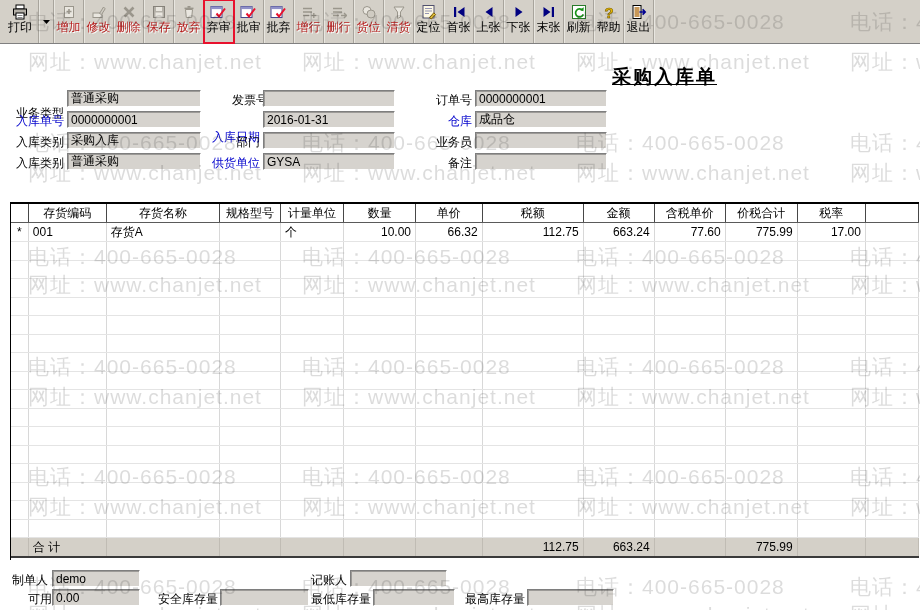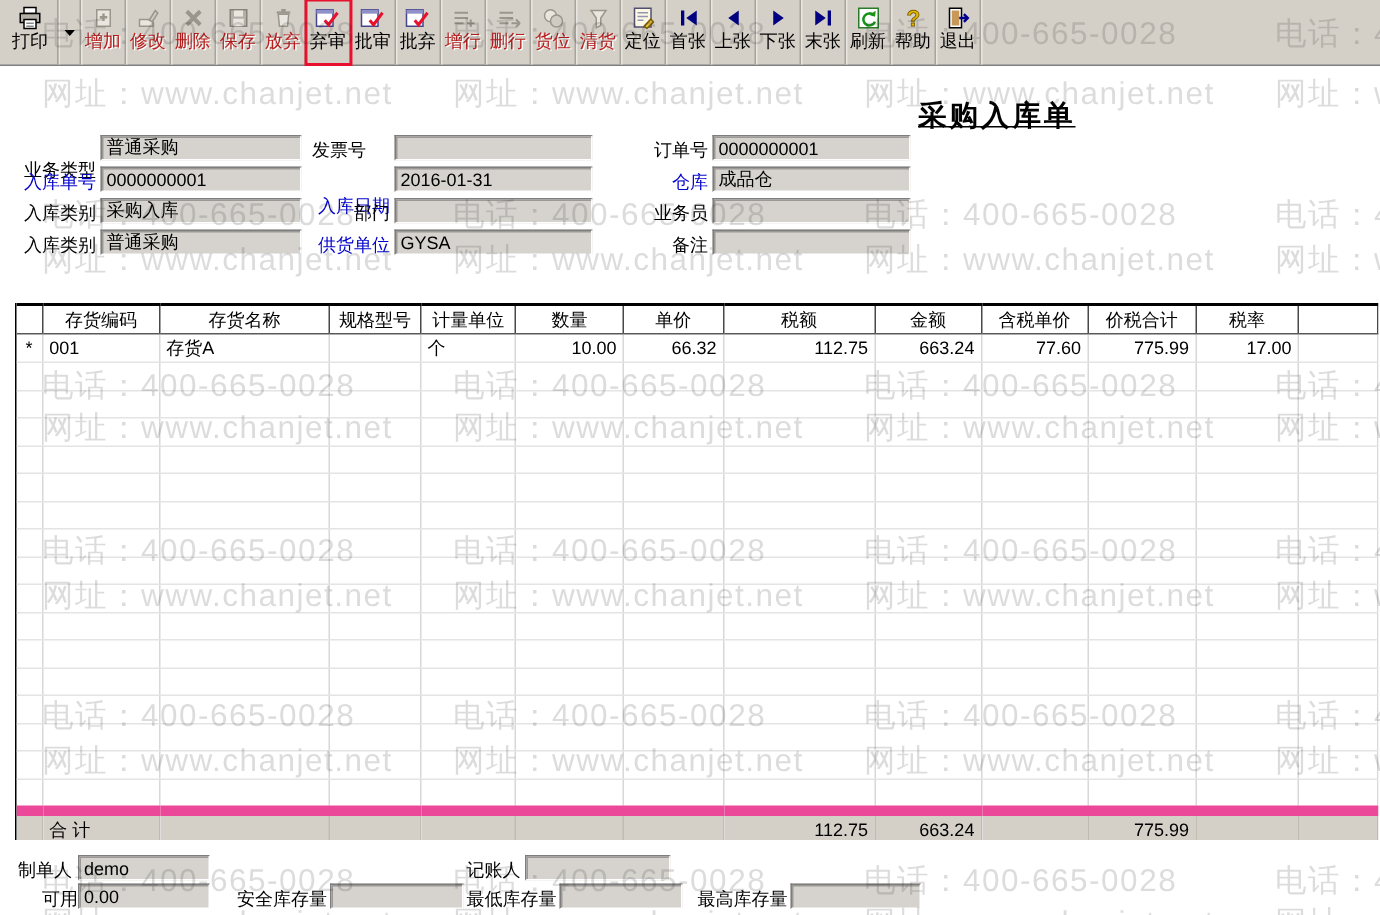--- a/index.html
+++ b/index.html
@@ -51,21 +51,21 @@
     background:#fff;font-weight:normal;font-size:12px;height:18px;
     border-top:2px solid #000;border-right:1px solid #484848;border-bottom:1px solid #5a5a5a;
     padding:0 2px;text-align:center;white-space:nowrap;overflow:hidden;
   }
   #grid td{
     font-size:12px;height:18px;padding:0 4px;white-space:nowrap;overflow:hidden;
     border-right:1px solid #d8d8d8;border-bottom:1px solid #e4e4e4;
   }
   #grid tr.empty td{height:17.5px;}
   #grid tr.total td{
-    background:#d4d0c8;border-top:7px solid #ec4899;border-bottom:2px solid #3a3a3a;
+    background:#d4d0c8;border-top:1px solid #ec4899;border-bottom:2px solid #3a3a3a;
     border-right:1px solid #c0bcb4;
   }
   .num{text-align:right;} .ctr{text-align:center;} .lft{text-align:left;}
   
   #wmlayer{position:absolute;left:0;top:0;width:920px;height:610px;z-index:60;pointer-events:none;overflow:hidden;}
   .wm{position:absolute;white-space:nowrap;color:rgba(40,40,40,0.16);font-size:21px;letter-spacing:1px;}
 </style>
 </head>
 <body>
 
@@ -271,21 +271,21 @@
         </svg>
       </span>
       <span class="tlabel">退出</span>
     </div>
   </div>
 
 <div class="doc-title">采购入库单</div>
 
 <span class="flabel" style="left:0px;top:92px;width:64px;margin-top:13px;">业务类型</span>
 <input class="ffield" style="left: 67px; top: 90px; width: 134px;" readonly="" value="普通采购">
-<span class="flabel" style="left:124px;top:92px;width:120px;">发票号</span>
+<span class="flabel" style="left:148px;top:92px;width:120px;">发票号</span>
 <input class="ffield" style="left: 263px; top: 90px; width: 132px;" readonly="" value="">
 <span class="flabel" style="left:330px;top:92px;width:142px;">订单号</span>
 <input class="ffield" style="left: 475px; top: 90px; width: 132px;" readonly="" value="0000000001">
 
 <span class="flabel blue" style="left:0px;top:113px;width:64px;">入库单号</span>
 <input class="ffield" style="left: 67px; top: 111px; width: 134px;" readonly="" value="0000000001">
 <span class="flabel blue" style="left:140px;top:113px;width:120px;margin-top:16px;">入库日期</span>
 <input class="ffield" style="left: 263px; top: 111px; width: 132px;" readonly="" value="2016-01-31">
 <span class="flabel blue" style="left:330px;top:113px;width:142px;">仓库</span>
 <input class="ffield" style="left: 475px; top: 111px; width: 132px;" readonly="" value="成品仓">

